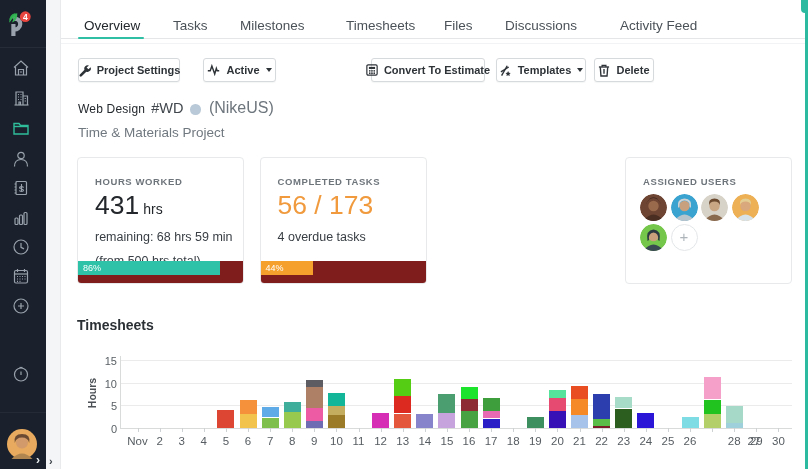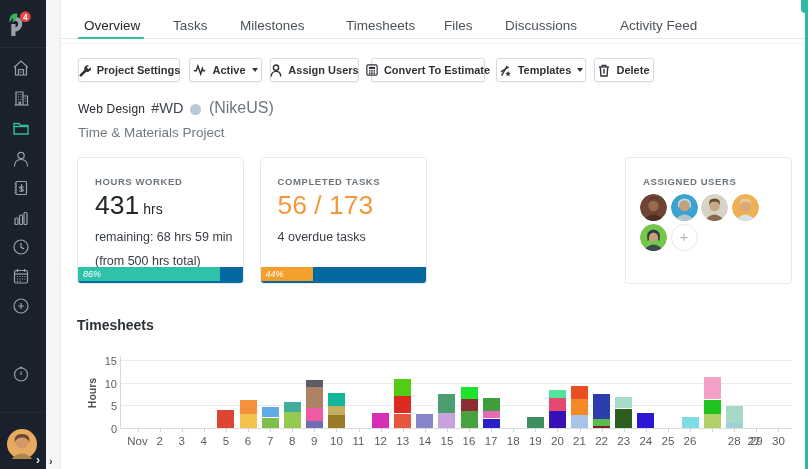--- a/index.html
+++ b/index.html
@@ -38,21 +38,21 @@
 #title .t3 { font-size:16px; color:#6e767d; margin-left:8px; }
 #subtitle { position:absolute; left:78px; top:125px; font-size:13.5px; color:#70787f; }
 
 
 .card { position:absolute; top:157px; width:167px; height:127px; background:#fff;
   border:1px solid #e7e9ea; border-radius:4px; overflow:hidden; }
 .clabel { position:absolute; left:17px; top:18px; font-size:9.5px; letter-spacing:.6px; color:#6e757b; font-weight:bold; }
 .big { position:absolute; left:17px; top:32px; font-size:26.5px; color:#24282c; white-space:nowrap; }
 .big .unit { font-size:14px; margin-left:4px; }
 .sub { position:absolute; left:17px; top:67px; font-size:12.5px; color:#383e44; line-height:24px; white-space:nowrap; }
-.track { position:absolute; left:0; bottom:0; width:100%; height:16px; background:#0369a1;font-style:italic; }
+.track { position:absolute; left:0; bottom:0; width:100%; height:22px; background:#7f1d1d; }
 .fill { position:absolute; left:0; top:0; height:14px; color:#fff; font-size:9px; line-height:14px; padding-left:5px; }
 .green-link { position:absolute; left:17px; top:109px; font-size:12.5px; color:#38a54b; white-space:nowrap; }
 .qm { display:inline-block; width:13px; height:13px; border:1px solid #ccd1d5; border-radius:50%;
   color:#9aa1a7; font-size:9px; line-height:11px; text-align:center; vertical-align:6px; margin-left:3px; font-weight:bold;}
 .av { position:absolute; width:27px; height:27px; border-radius:50%; overflow:hidden; }
 .plus { position:absolute; width:27px; height:27px; border-radius:50%; border:1.5px solid #e3e6e8;
   color:#aeb5ba; font-size:15px; text-align:center; line-height:24px; font-weight:400; }
 
 
 #tsh { position:absolute; left:77px; top:317px; font-size:14px; font-weight:bold; color:#2b3035; }
@@ -87,31 +87,25 @@
     <div class="tab" style="left:559px">Activity Feed</div>
     <div id="tabline"></div>
   </div>
   <div id="subline"></div>
 
   <div class="btn" style="left:78px; width:102px">
     <svg width="13" height="13" viewBox="0 0 18 18">
         <path d="M15.2 2.2 a4.6 4.6 0 0 0 -6.2 5.9 L2.6 14.5 a1.75 1.75 0 0 0 2.5 2.5 L11.5 10.6 a4.6 4.6 0 0 0 5.9 -6.2 l-2.9 2.9 -2.6 -2.6 z" fill="#2e3338"></path>
       </svg>
     Project Settings</div>
-  <div class="btn" style="left:189px; width:73px">
+  <div class="btn" style="left:203px; width:73px">
     <svg width="13" height="12" viewBox="0 0 16 14" fill="none" stroke="#2e3338" stroke-width="1.7">
         <path d="M1 8 h3 l2 -6 l3.5 10 l2 -7 l1 3 h2.5"></path>
       </svg>
     Active<span class="caret"></span></div>
-  <div class="btn" style="left:270px; width:89px">
-    <svg width="12" height="13" viewBox="0 0 14 15" fill="none" stroke="#2e3338" stroke-width="1.7">
-        <circle cx="7" cy="4.2" r="3"></circle>
-        <path d="M1.5 14.5 c0 -4 2.5 -6 5.5 -6 s5.5 2 5.5 6"></path>
-      </svg>
-    Assign Users</div>
   <div class="btn" style="left:371px; width:114px">
     <svg width="12" height="12" viewBox="0 0 14 14" fill="none" stroke="#2e3338" stroke-width="1.4">
         <rect x="1" y="1" width="12" height="12" rx="1.5"></rect>
         <rect x="3.4" y="3.4" width="7.2" height="2.4" fill="#2e3338" stroke="none"></rect>
         <circle cx="4.4" cy="8" r="1" fill="#2e3338" stroke="none"></circle>
         <circle cx="7" cy="8" r="1" fill="#2e3338" stroke="none"></circle>
         <circle cx="9.6" cy="8" r="1" fill="#2e3338" stroke="none"></circle>
         <circle cx="4.4" cy="10.7" r="1" fill="#2e3338" stroke="none"></circle>
         <circle cx="7" cy="10.7" r="1" fill="#2e3338" stroke="none"></circle>
         <circle cx="9.6" cy="10.7" r="1" fill="#2e3338" stroke="none"></circle>

